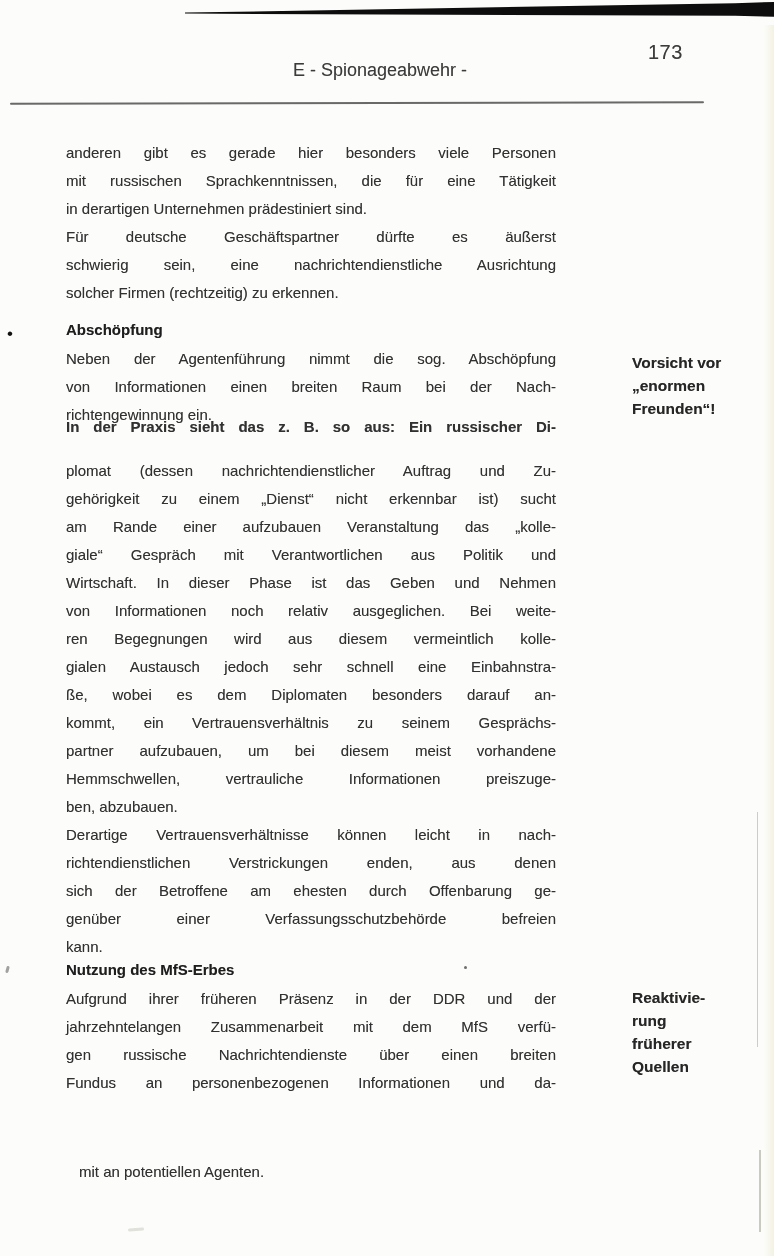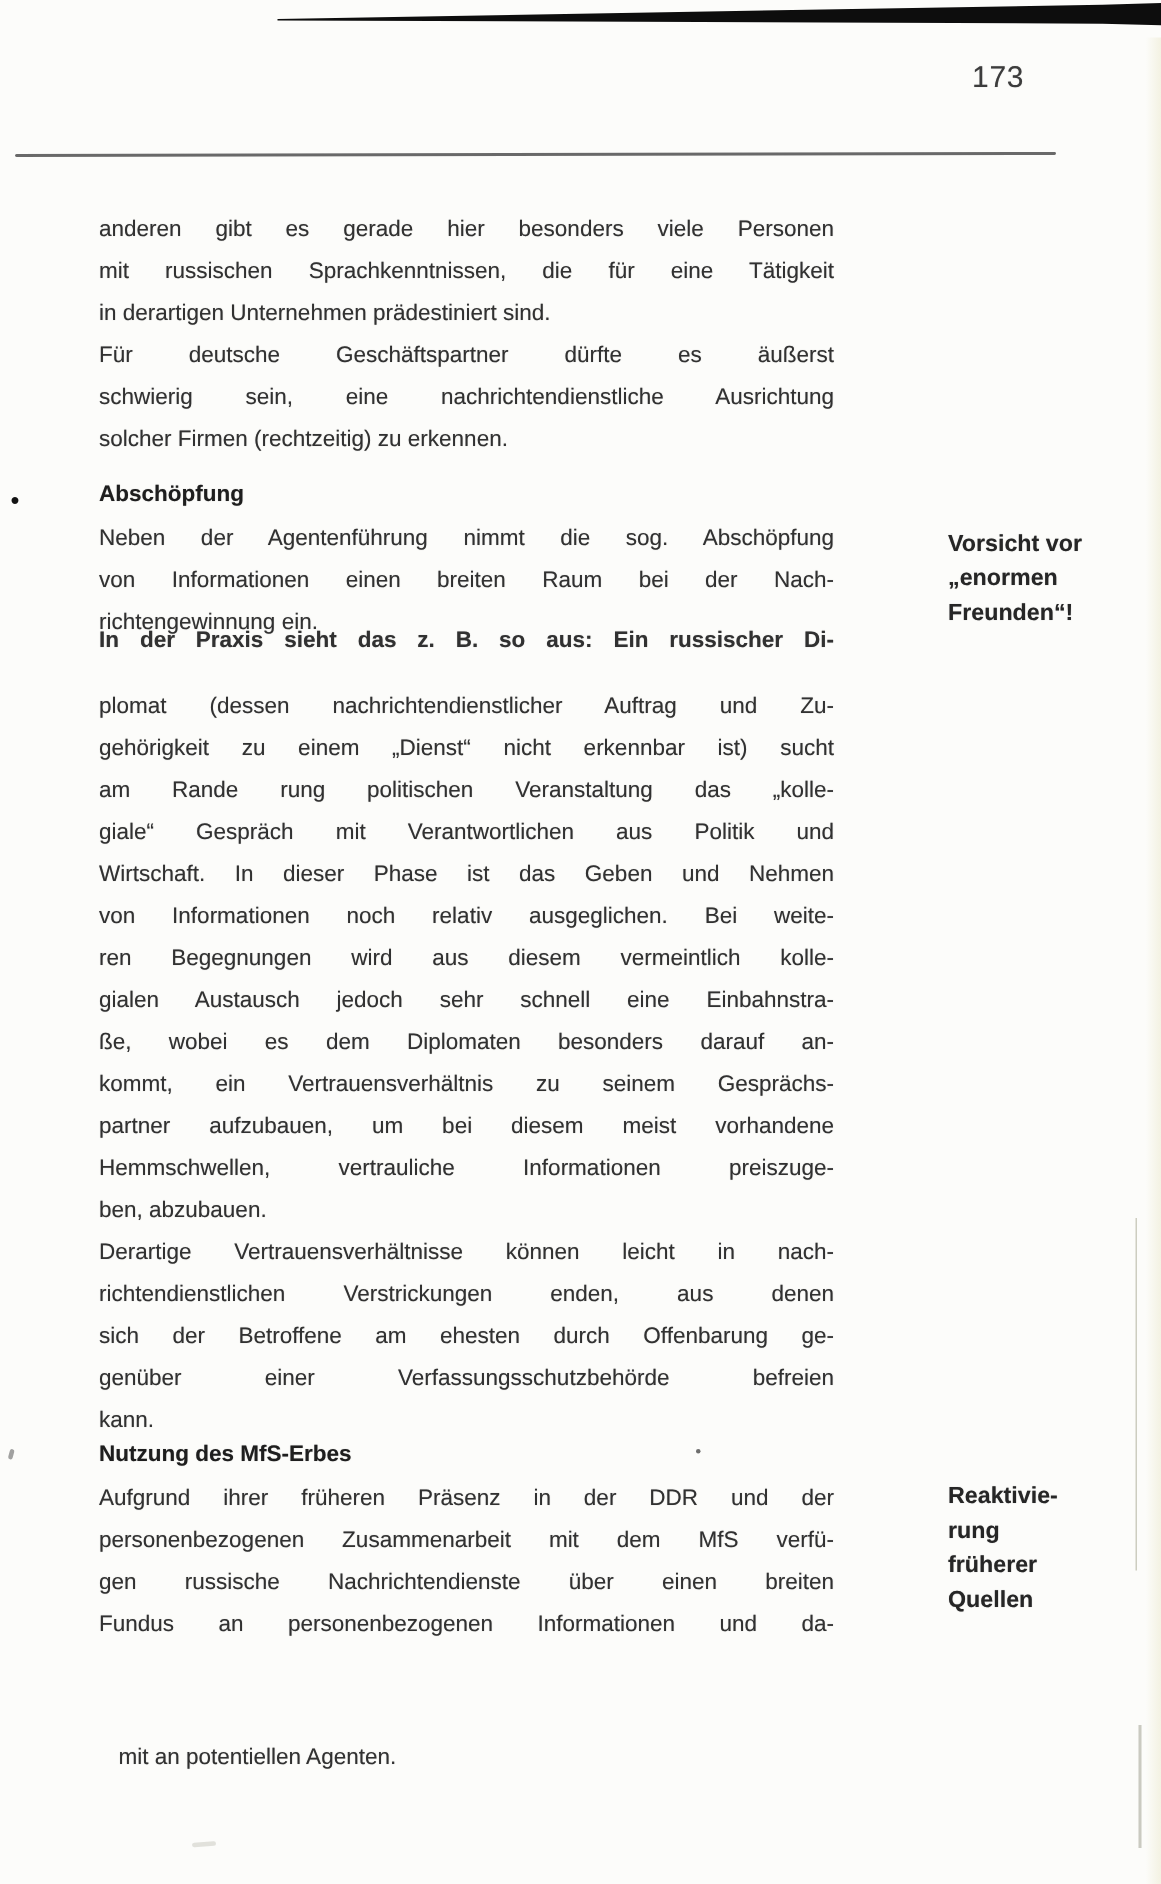--- a/index.html
+++ b/index.html
@@ -78,20 +78,21 @@
 </head>
 <body>
 
 <div class="page">
 
   <svg class="topbar" viewBox="0 0 774 22" xmlns="http://www.w3.org/2000/svg">
     <path d="M185,12.6 L735,3.2 L774,2 L774,16.8 L735,15.8 L185,13.6 Z" fill="#0d0d0d"></path>
   </svg>
 
   <div class="pagenum">173</div>
+  <div class="runhead">E - Spionageabwehr -</div>
   <div class="hrule"></div>
 
   <div class="bullet">•</div>
 
   <div id="content">
       <div class="tline" style="top: 139px;">anderen gibt es gerade hier besonders viele Personen</div>
       <div class="tline" style="top: 167px;">mit russischen Sprachkenntnissen, die für eine Tätigkeit</div>
       <div class="tline lastline" style="top: 195px;">in derartigen Unternehmen prädestiniert sind.</div>
       <div class="tline" style="top: 223px;">Für deutsche Geschäftspartner dürfte es äußerst</div>
       <div class="tline" style="top: 251px;">schwierig sein, eine nachrichtendienstliche Ausrichtung</div>
@@ -101,21 +102,21 @@
         <div class="note-line">Vorsicht vor</div>
         <div class="note-line">„enormen</div>
         <div class="note-line">Freunden“!</div>
       </div>
       <div class="tline" style="top: 345px;">Neben der Agentenführung nimmt die sog. Abschöpfung</div>
       <div class="tline" style="top: 373px;">von Informationen einen breiten Raum bei der Nach-</div>
       <div class="tline lastline" style="top: 401px;">richtengewinnung ein.</div>
       <div class="tline" style="top: 413px; font-weight: bold;">In der Praxis sieht das z. B. so aus: Ein russischer Di-</div>
       <div class="tline" style="top: 457px;">plomat (dessen nachrichtendienstlicher Auftrag und Zu-</div>
       <div class="tline" style="top: 485px;">gehörigkeit zu einem „Dienst“ nicht erkennbar ist) sucht</div>
-      <div class="tline" style="top: 513px;">am Rande rung politischen Veranstaltung das „kolle-</div>
+      <div class="tline" style="top: 513px;">am Rande einer aufzubauen Veranstaltung das „kolle-</div>
       <div class="tline" style="top: 541px;">giale“ Gespräch mit Verantwortlichen aus Politik und</div>
       <div class="tline" style="top: 569px;">Wirtschaft. In dieser Phase ist das Geben und Nehmen</div>
       <div class="tline" style="top: 597px;">von Informationen noch relativ ausgeglichen. Bei weite-</div>
       <div class="tline" style="top: 625px;">ren Begegnungen wird aus diesem vermeintlich kolle-</div>
       <div class="tline" style="top: 653px;">gialen Austausch jedoch sehr schnell eine Einbahnstra-</div>
       <div class="tline" style="top: 681px;">ße, wobei es dem Diplomaten besonders darauf an-</div>
       <div class="tline" style="top: 709px;">kommt, ein Vertrauensverhältnis zu seinem Gesprächs-</div>
       <div class="tline" style="top: 737px;">partner aufzubauen, um bei diesem meist vorhandene</div>
       <div class="tline" style="top: 765px;">Hemmschwellen, vertrauliche Informationen preiszuge-</div>
       <div class="tline lastline" style="top: 793px;">ben, abzubauen.</div>
@@ -125,21 +126,21 @@
       <div class="tline" style="top: 905px;">genüber einer Verfassungsschutzbehörde befreien</div>
       <div class="tline lastline" style="top: 933px;">kann.</div>
       <div class="heading" style="top: 956px;">Nutzung des MfS-Erbes</div>
       <div class="note" style="top: 986px;">
         <div class="note-line">Reaktivie-</div>
         <div class="note-line">rung</div>
         <div class="note-line">früherer</div>
         <div class="note-line">Quellen</div>
       </div>
       <div class="tline" style="top: 985px;">Aufgrund ihrer früheren Präsenz in der DDR und der</div>
-      <div class="tline" style="top: 1013px;">personenbezogenen Zusammenarbeit mit dem MfS verfü-</div>
+      <div class="tline" style="top: 1013px;">jahrzehntelangen Zusammenarbeit mit dem MfS verfü-</div>
       <div class="tline" style="top: 1041px;">gen russische Nachrichtendienste über einen breiten</div>
       <div class="tline" style="top: 1069px;">Fundus an personenbezogenen Informationen und da-</div>
       <div class="tline lastline" style="top: 1158px; margin-left: 13px;">mit an potentiellen Agenten.</div>
     </div>
 
   <div class="speck-dot"></div>
   <div class="speck-tick"></div>
   <div class="speck-smudge"></div>
   <div class="edge-strip"></div>
   <div class="edge-line-a"></div>

